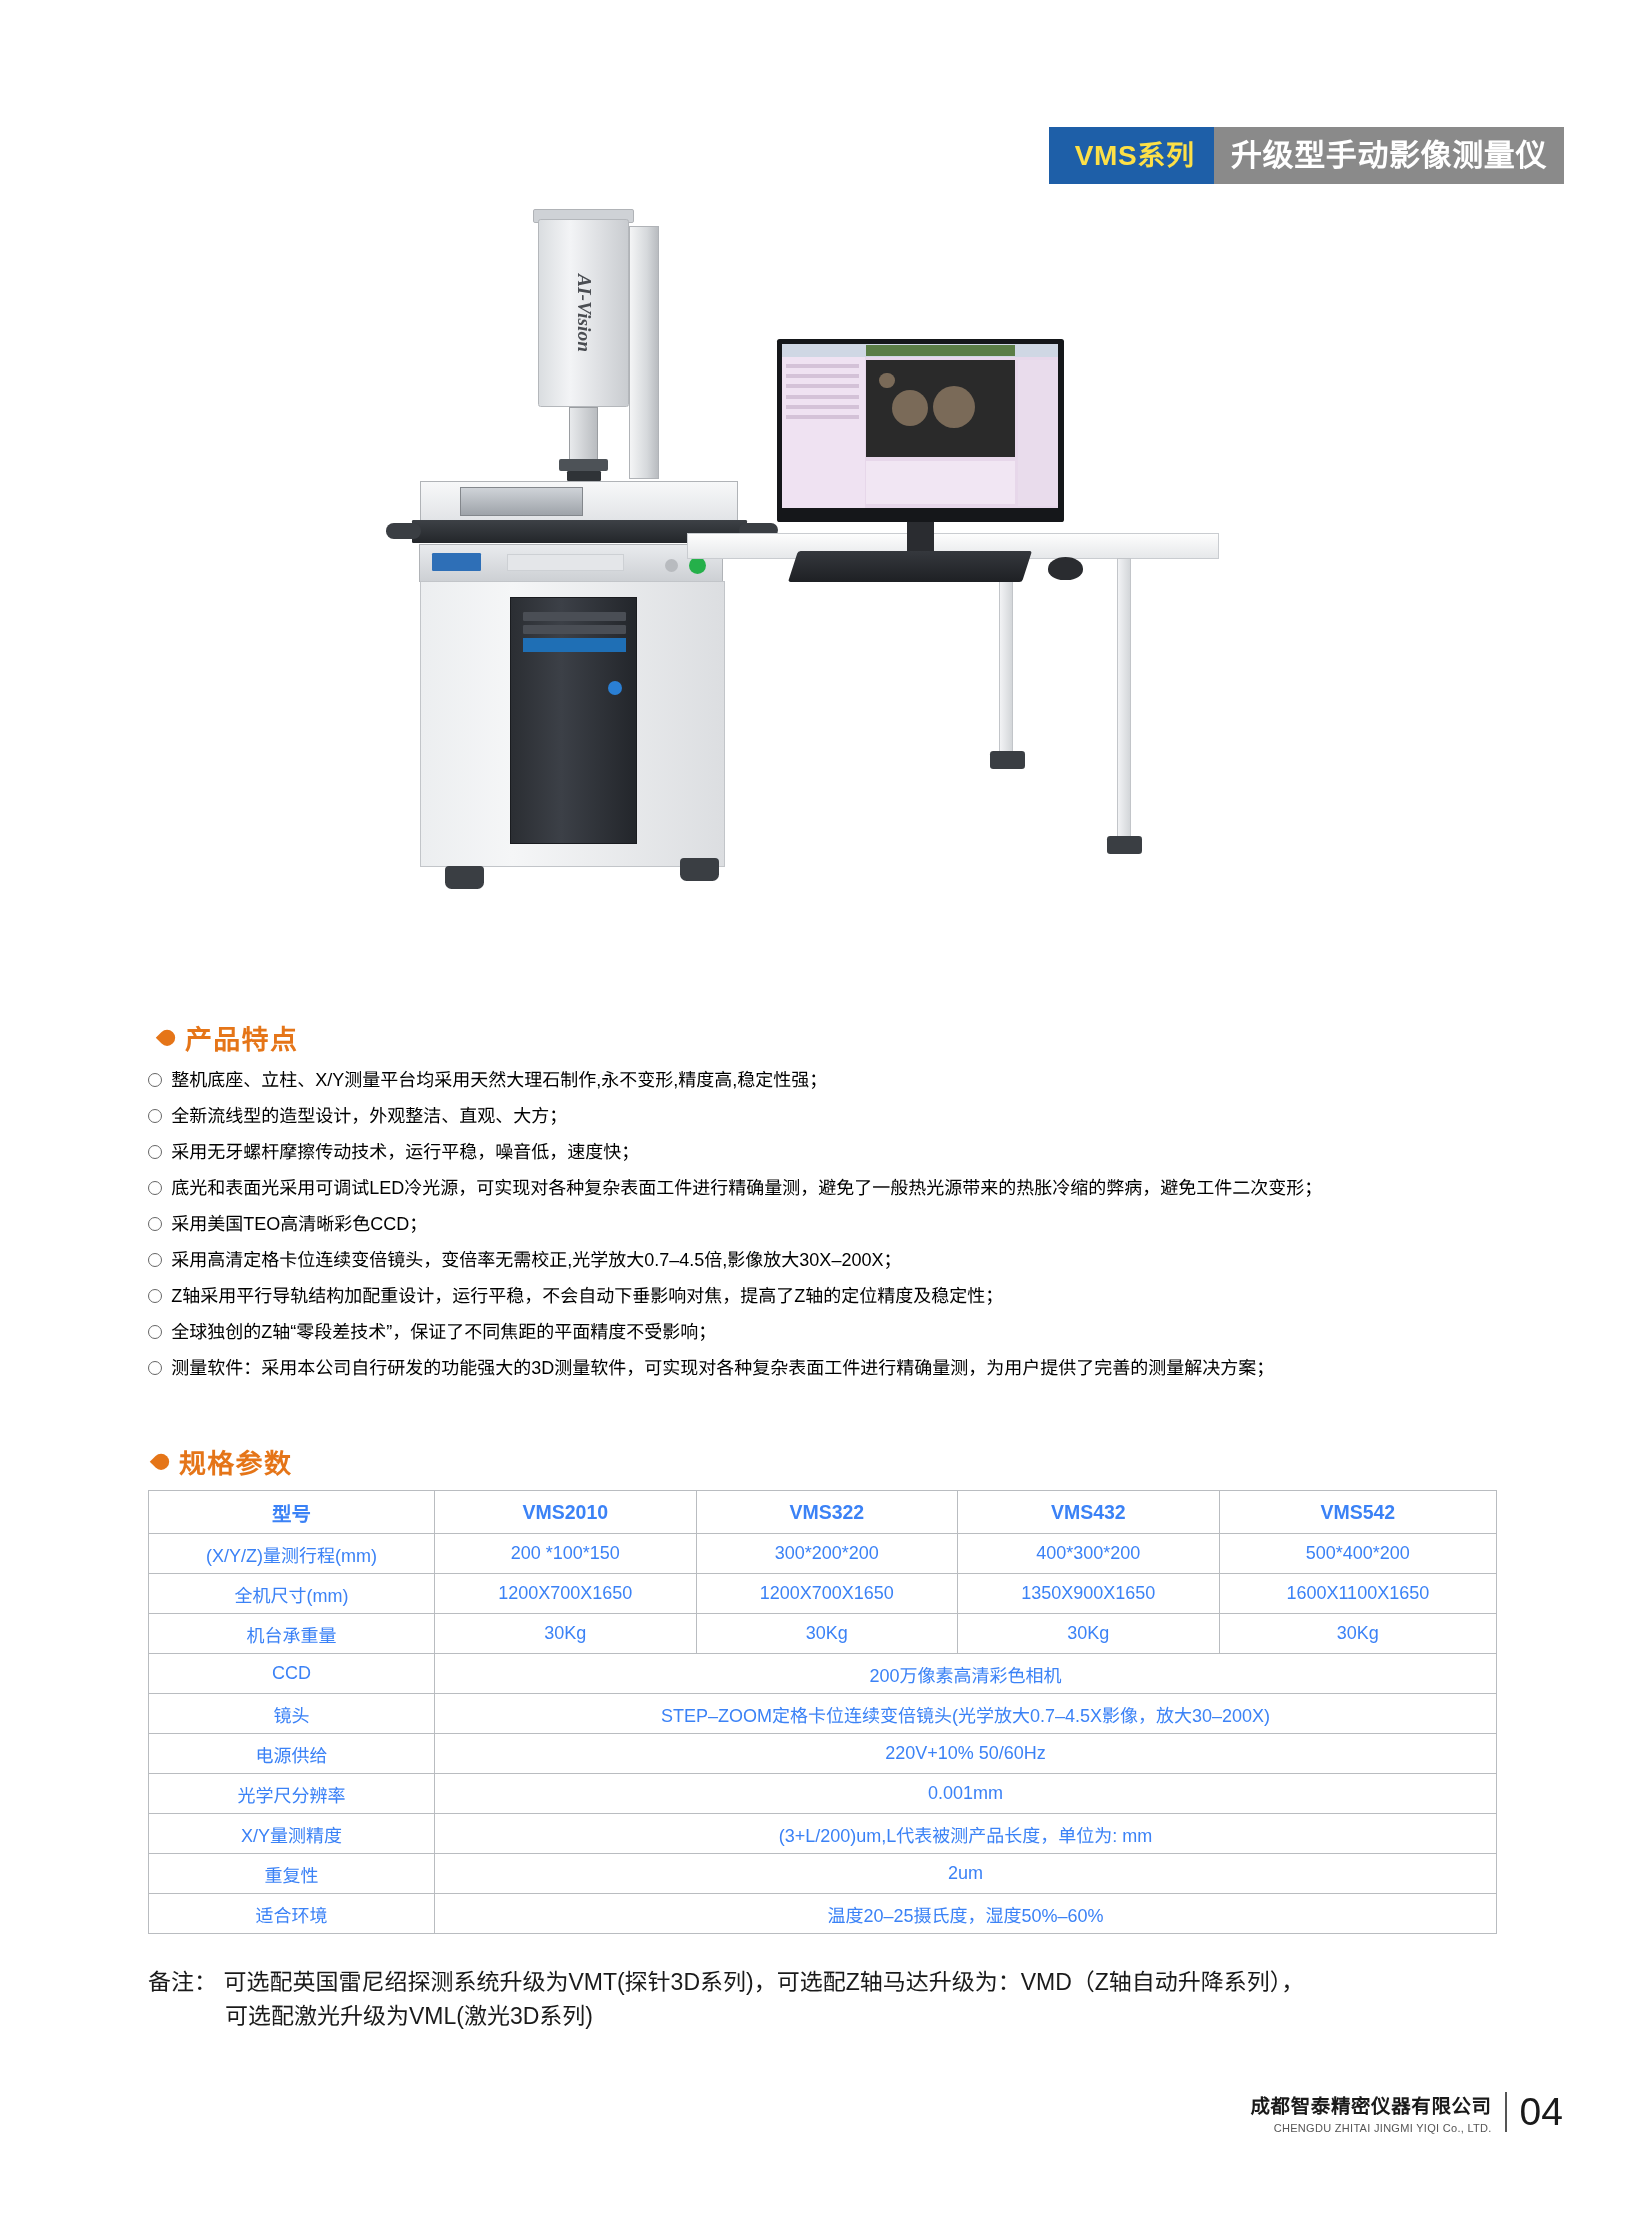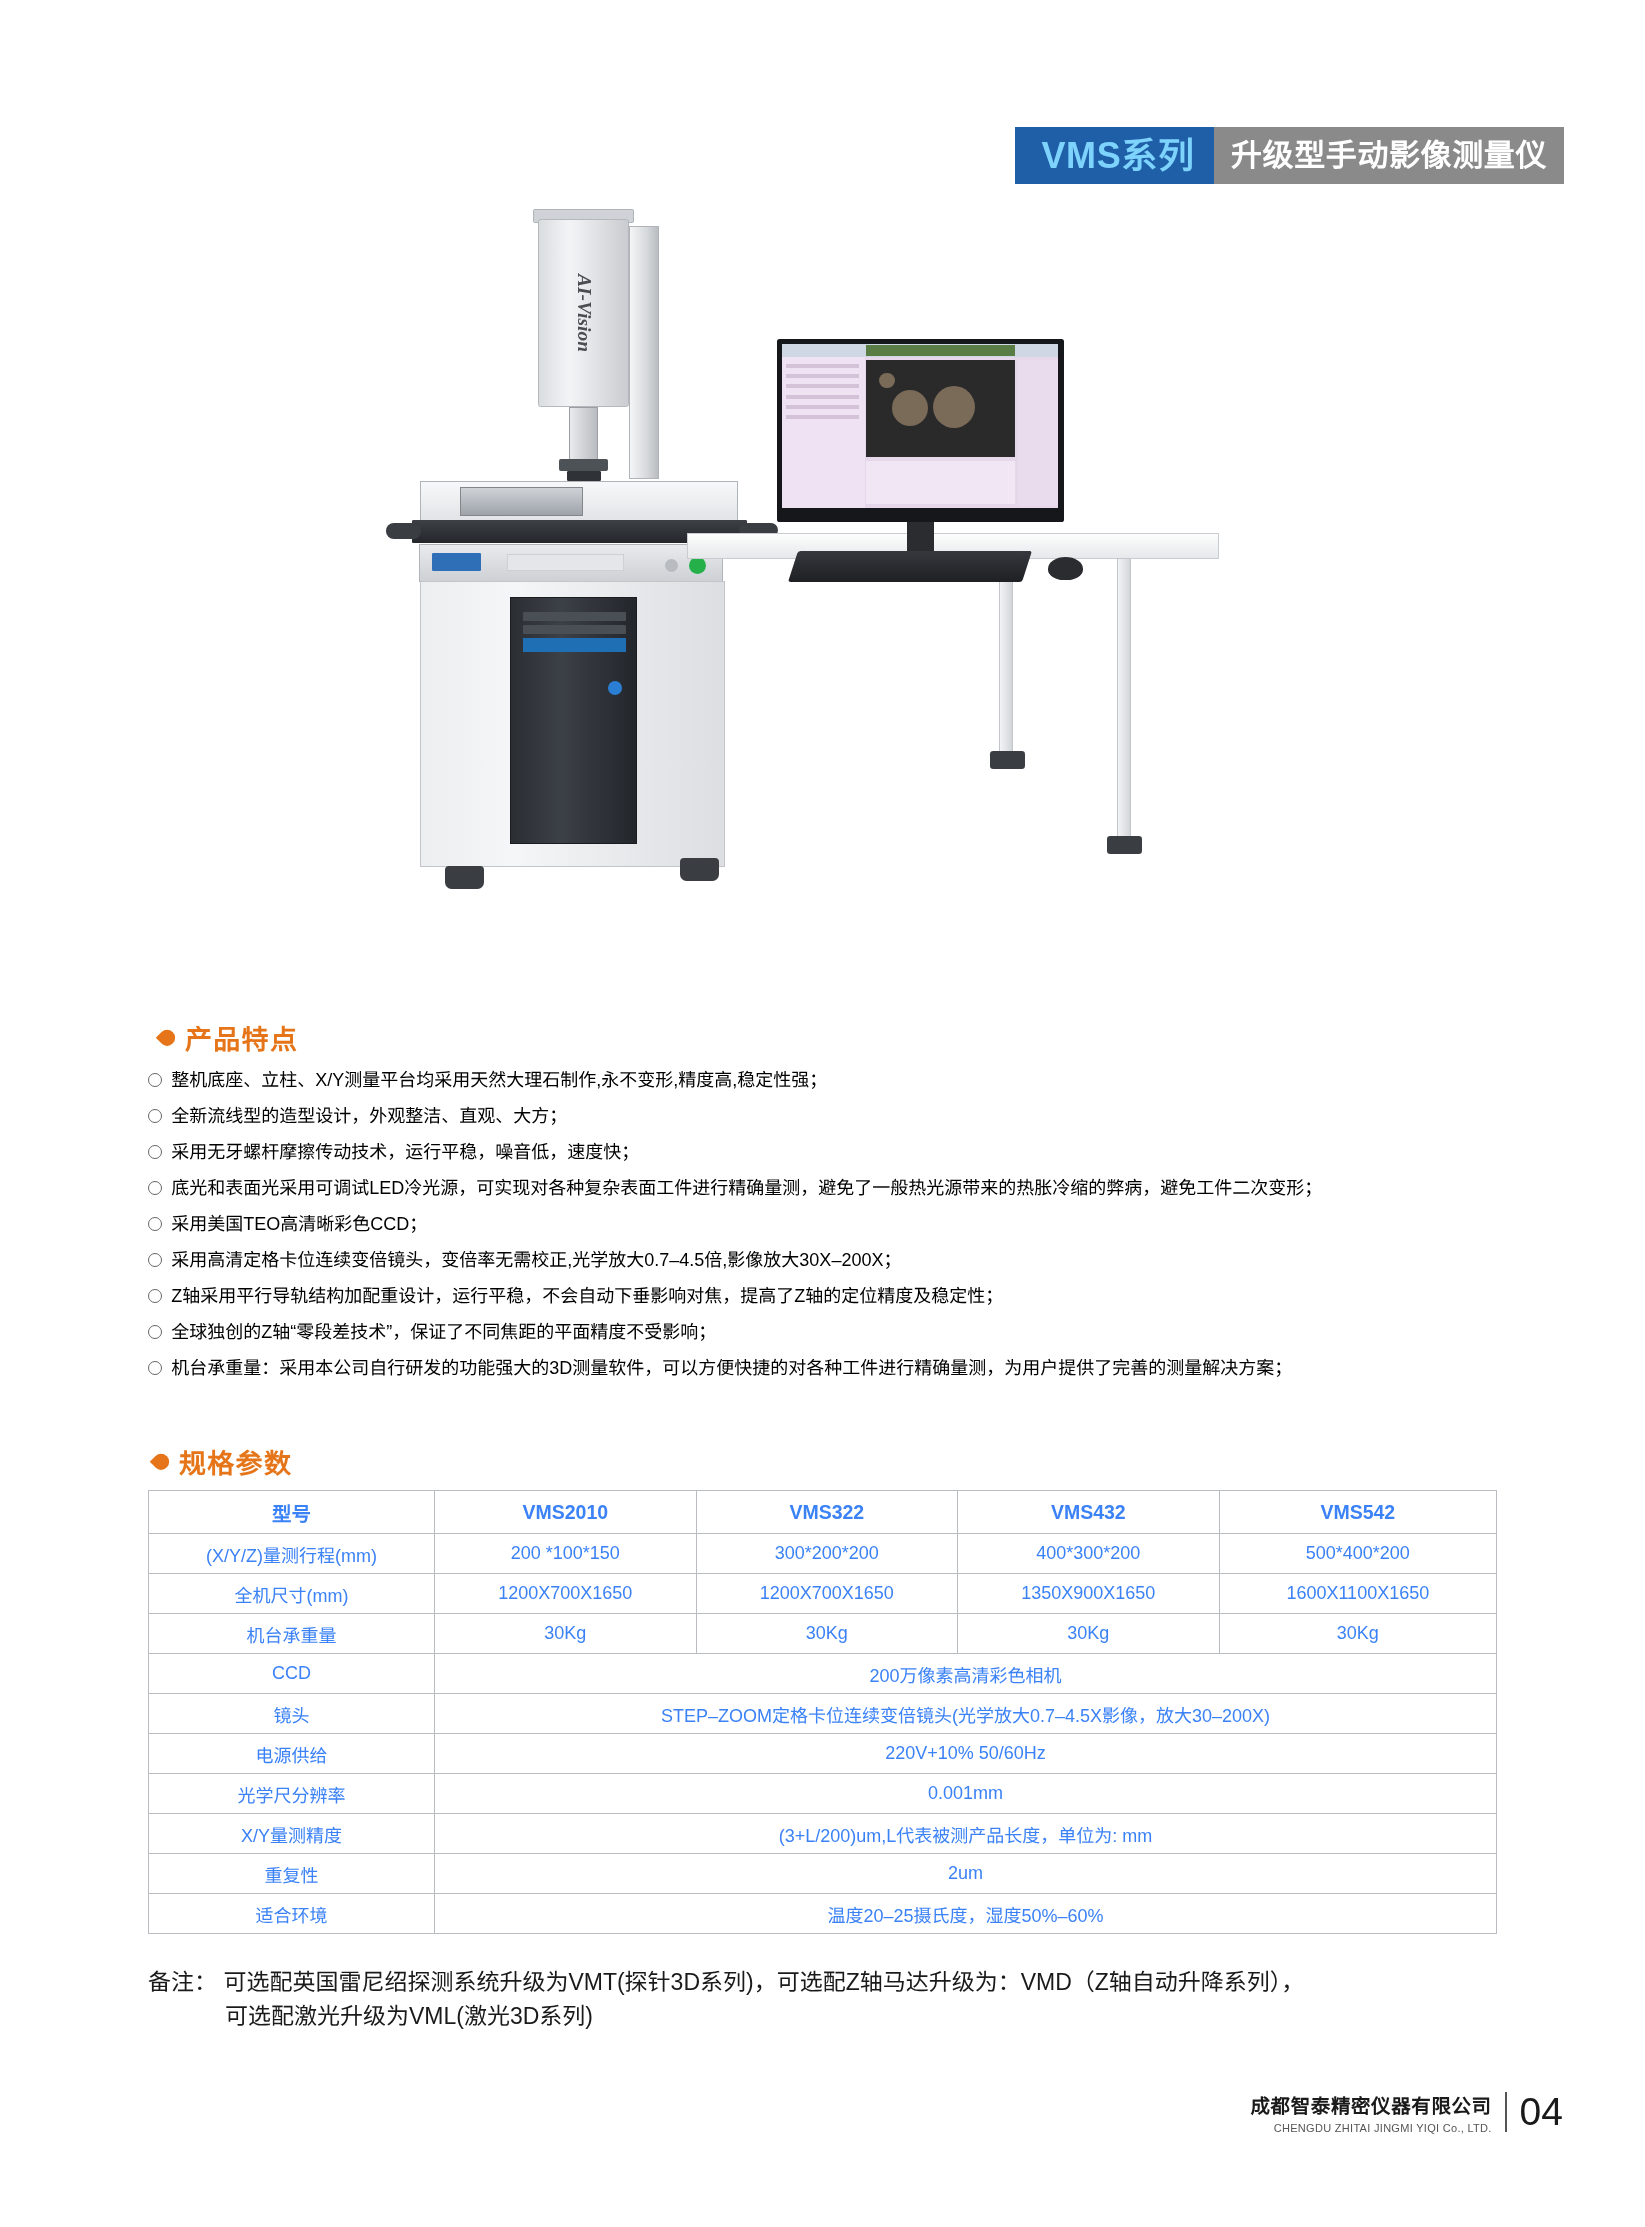--- a/index.html
+++ b/index.html
@@ -26,22 +26,22 @@
     align-items: stretch;
     height: 57px;
   }
   .header-banner .blue-block {
     background: #1e5fa8;
     display: flex;
     align-items: center;
     padding: 0 19.5px 0 26px;
   }
   .header-banner .blue-block .title-main {
-    color: #7dd3fc;
-    font-size: 36px;
+    color: #fde047;
+    font-size: 28px;
     font-weight: bold;
     letter-spacing: 0.6px;
     line-height: 1;
   }
   .header-banner .gray-block {
     background: #8a8a8a;
     display: flex;
     align-items: center;
     padding: 0 17px 0 17px;
   }
@@ -420,21 +420,21 @@
   <div class="feature-item">
     <span class="feature-bullet"></span>
     <span class="feature-text">Z轴采用平行导轨结构加配重设计，运行平稳，不会自动下垂影响对焦，提高了Z轴的定位精度及稳定性；</span>
   </div>
   <div class="feature-item">
     <span class="feature-bullet"></span>
     <span class="feature-text">全球独创的Z轴“零段差技术”，保证了不同焦距的平面精度不受影响；</span>
   </div>
   <div class="feature-item">
     <span class="feature-bullet"></span>
-    <span class="feature-text">机台承重量：采用本公司自行研发的功能强大的3D测量软件，可以方便快捷的对各种工件进行精确量测，为用户提供了完善的测量解决方案；</span>
+    <span class="feature-text">测量软件：采用本公司自行研发的功能强大的3D测量软件，可实现对各种复杂表面工件进行精确量测，为用户提供了完善的测量解决方案；</span>
   </div>
 </div>
 
 <div class="sec-heading" id="specs-heading">
   <span class="drop-icon"></span>
   <span>规格参数</span>
 </div>
 
 <table class="spec-table">
   <thead>

